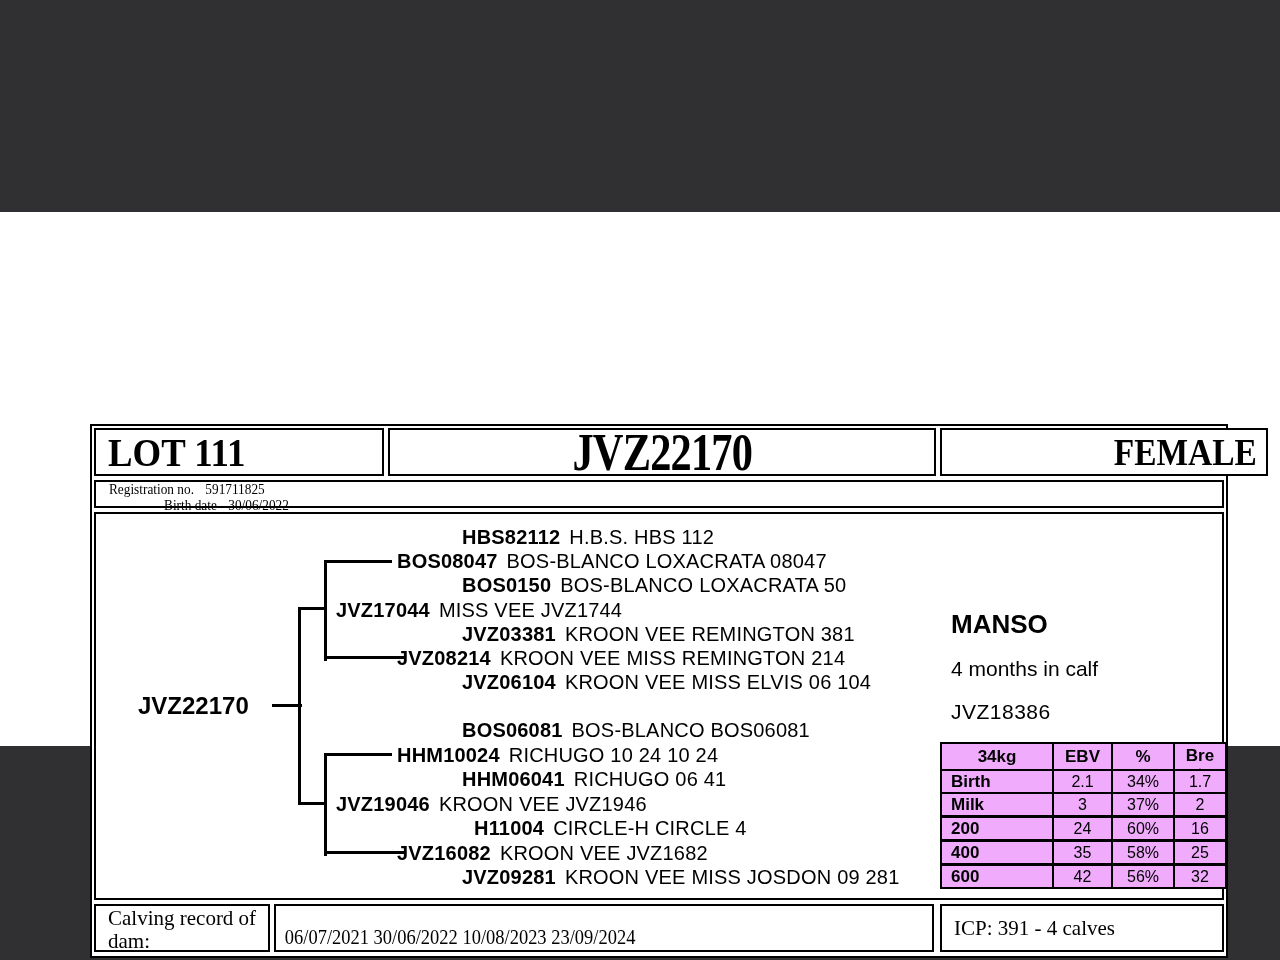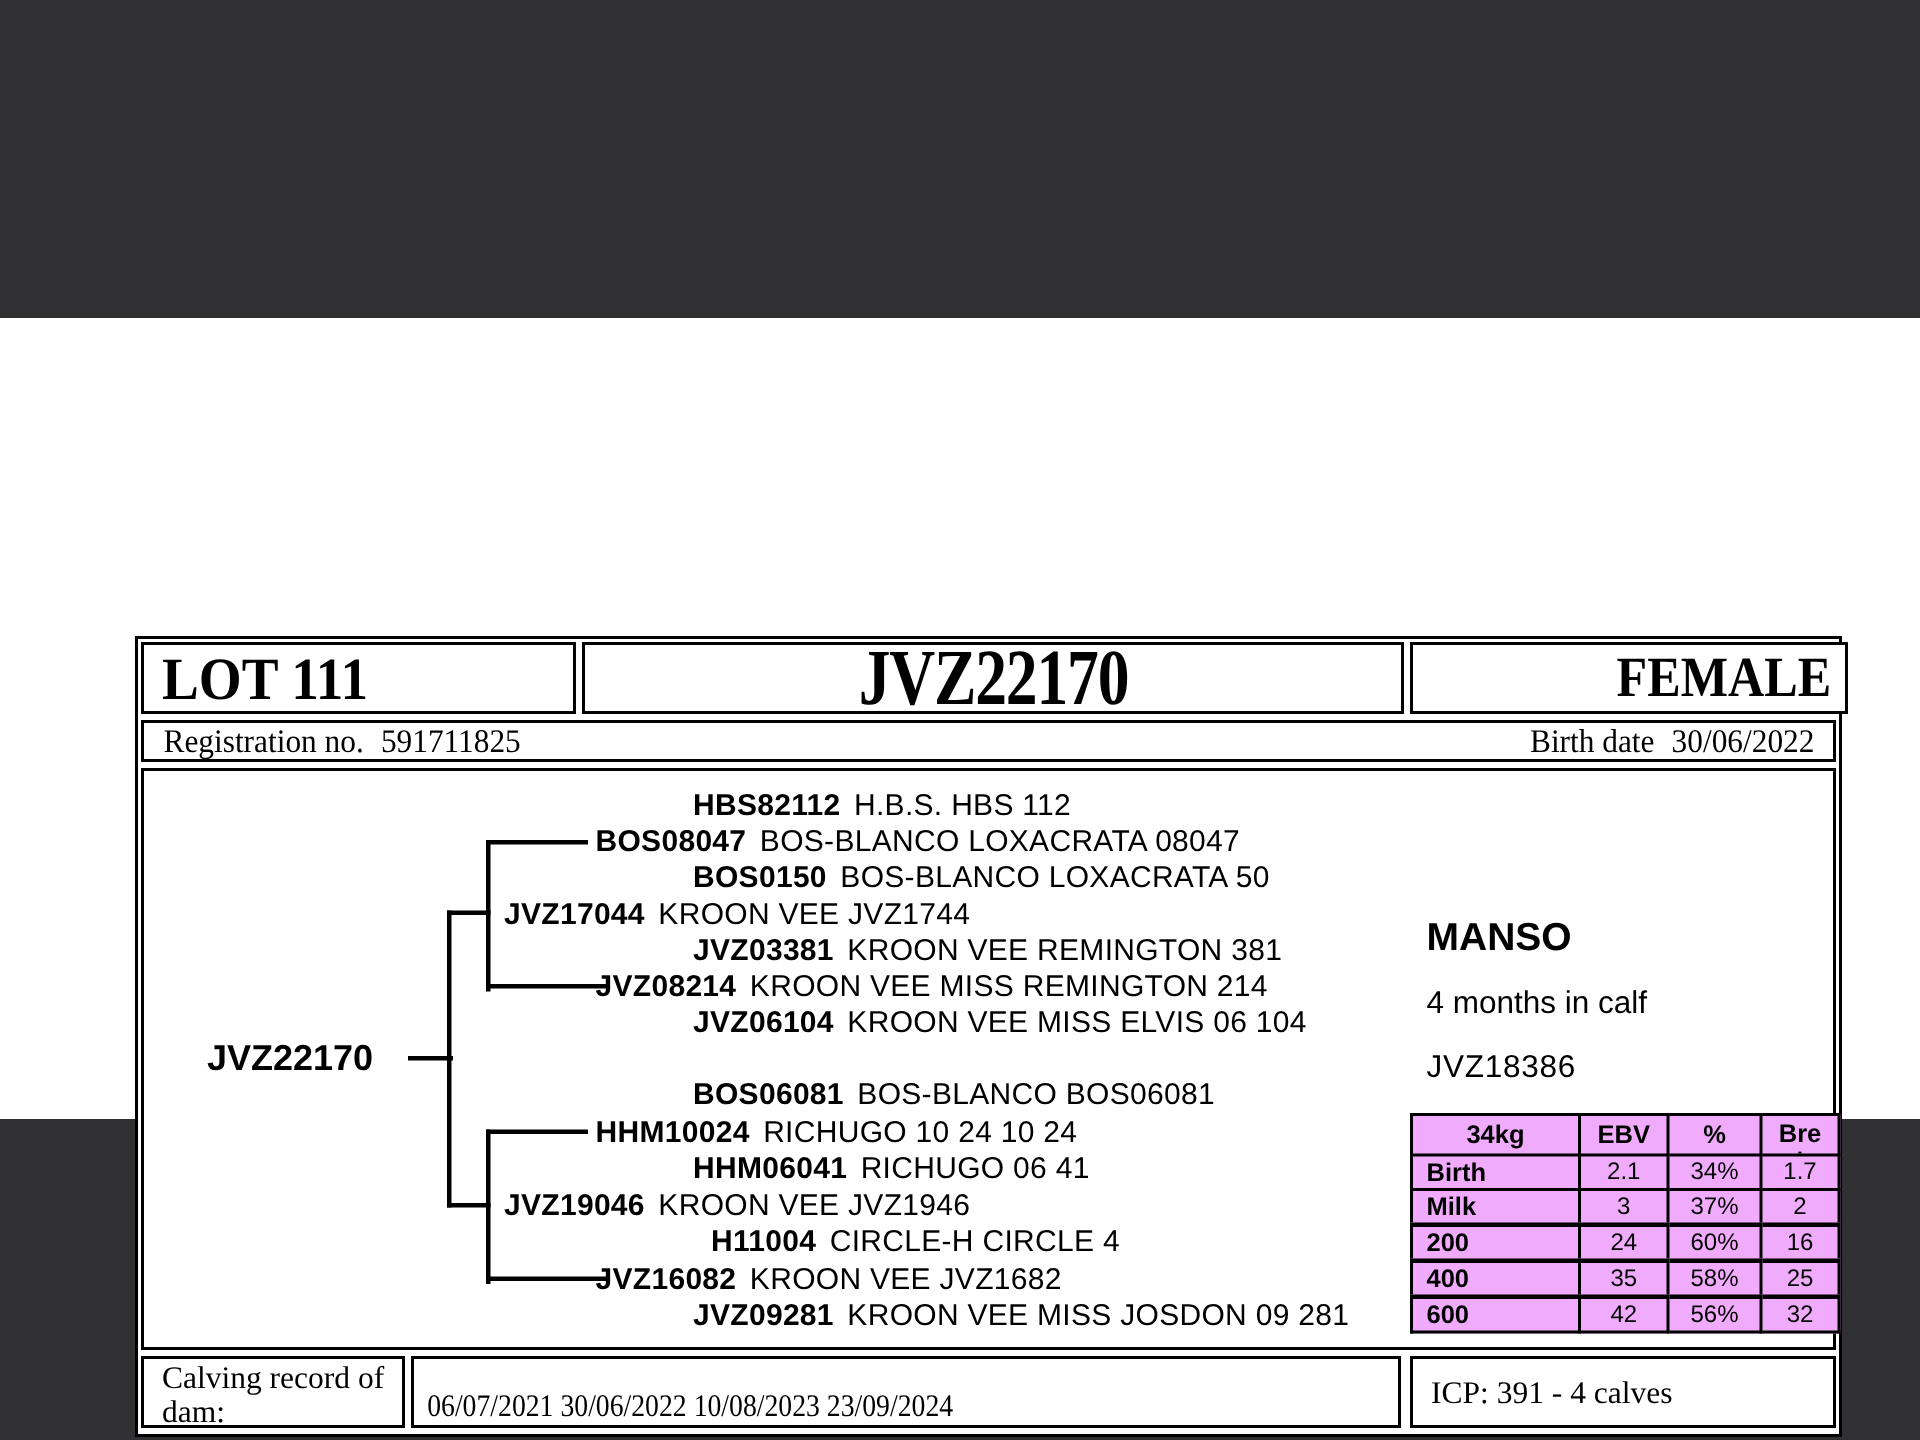--- a/index.html
+++ b/index.html
@@ -10,28 +10,28 @@
        border:2px solid #000;box-sizing:border-box;background:#fff;}
   .cell{position:absolute;border:2px solid #000;box-sizing:border-box;background:#fff;}
 
   
   .lot-cell{left:2px;top:2px;width:290px;height:48px;display:flex;align-items:center;}
   .lot-text{font-family:"Liberation Serif",serif;font-weight:bold;font-size:40px;
             padding-left:13px;transform:scaleX(0.92);transform-origin:0 50%;white-space:nowrap;}
   .id-cell{left:296px;top:2px;width:548px;height:48px;display:flex;align-items:center;justify-content:center;}
   .big-id{font-family:"Liberation Serif",serif;font-weight:bold;font-size:53px;
           transform:scaleX(0.8);transform-origin:50% 50%;white-space:nowrap;letter-spacing:-1px;}
-  .sex-cell{left:848px;top:2px;width:292px;height:48px;display:flex;align-items:center;justify-content:flex-end;text-align:center;}
+  .sex-cell{left:848px;top:2px;width:328px;height:48px;display:flex;align-items:center;justify-content:flex-end;text-align:center;}
   .sex-text{font-family:"Liberation Serif",serif;font-weight:bold;font-size:38px;
             padding-right:10px;transform:scaleX(0.88);transform-origin:100% 50%;white-space:nowrap;}
 
   
-  .reg-cell{left:2px;top:54px;width:1130px;height:28px;display:flex;align-items:center;
+  .reg-cell{left:2px;top:54px;width:1130px;height:28px;display:flex;
             justify-content:space-between;padding:0 12px 0 13px;
-            font-family:"Liberation Serif",serif;font-size:22px;}
+            font-family:"Liberation Serif",serif;font-size:14px;flex-direction:column;}
   .reg-left,.reg-right{white-space:nowrap;transform:scaleX(0.95);}
   .reg-left{transform-origin:0 50%;}
   .reg-right{transform-origin:100% 50%;}
   .lblgap{display:inline-block;width:12px;}
 
   
   .body-cell{left:2px;top:86px;width:1130px;height:388px;}
 
   .proband{position:absolute;left:42px;top:180px;font-weight:bold;font-size:24px;
            line-height:24px;white-space:nowrap;}
@@ -113,21 +113,21 @@
         <div class="tline hline l-st1"></div>
         <div class="tline hline l-st2"></div>
         <div class="tline vline l-dv"></div>
         <div class="tline hline l-dt1"></div>
         <div class="tline hline l-dt2"></div>
 
         <div>
             <div class="ped-row g3" style="top: 11px;"><span class="ped-id">HBS82112</span><span class="ped-nm">H.B.S. HBS 112</span></div>
             <div class="ped-row g2" style="top: 35.2px;"><span class="ped-id">BOS08047</span><span class="ped-nm">BOS-BLANCO LOXACRATA 08047</span></div>
             <div class="ped-row g3" style="top: 59.4px;"><span class="ped-id">BOS0150</span><span class="ped-nm">BOS-BLANCO LOXACRATA 50</span></div>
-            <div class="ped-row g1" style="top: 83.6px;"><span class="ped-id">JVZ17044</span><span class="ped-nm">KROON VEE JVZ1744</span></div>
+            <div class="ped-row g1" style="top: 83.6px;"><span class="ped-id">JVZ17044</span><span class="ped-nm">MISS VEE JVZ1744</span></div>
             <div class="ped-row g3" style="top: 107.8px;"><span class="ped-id">JVZ03381</span><span class="ped-nm">KROON VEE REMINGTON 381</span></div>
             <div class="ped-row g2" style="top: 132px;"><span class="ped-id">JVZ08214</span><span class="ped-nm">KROON VEE MISS REMINGTON 214</span></div>
             <div class="ped-row g3" style="top: 156.2px;"><span class="ped-id">JVZ06104</span><span class="ped-nm">KROON VEE MISS ELVIS 06 104</span></div>
             <div class="ped-row g3" style="top: 204px;"><span class="ped-id">BOS06081</span><span class="ped-nm">BOS-BLANCO BOS06081</span></div>
             <div class="ped-row g2" style="top: 228.5px;"><span class="ped-id">HHM10024</span><span class="ped-nm">RICHUGO 10 24 10 24</span></div>
             <div class="ped-row g3" style="top: 253px;"><span class="ped-id">HHM06041</span><span class="ped-nm">RICHUGO 06 41</span></div>
             <div class="ped-row g1" style="top: 277.5px;"><span class="ped-id">JVZ19046</span><span class="ped-nm">KROON VEE JVZ1946</span></div>
             <div class="ped-row g3" style="top: 302px; margin-left: 12px;"><span class="ped-id">H11004</span><span class="ped-nm">CIRCLE-H CIRCLE 4</span></div>
             <div class="ped-row g2" style="top: 326.5px;"><span class="ped-id">JVZ16082</span><span class="ped-nm">KROON VEE JVZ1682</span></div>
             <div class="ped-row g3" style="top: 351px;"><span class="ped-id">JVZ09281</span><span class="ped-nm">KROON VEE MISS JOSDON 09 281</span></div>

